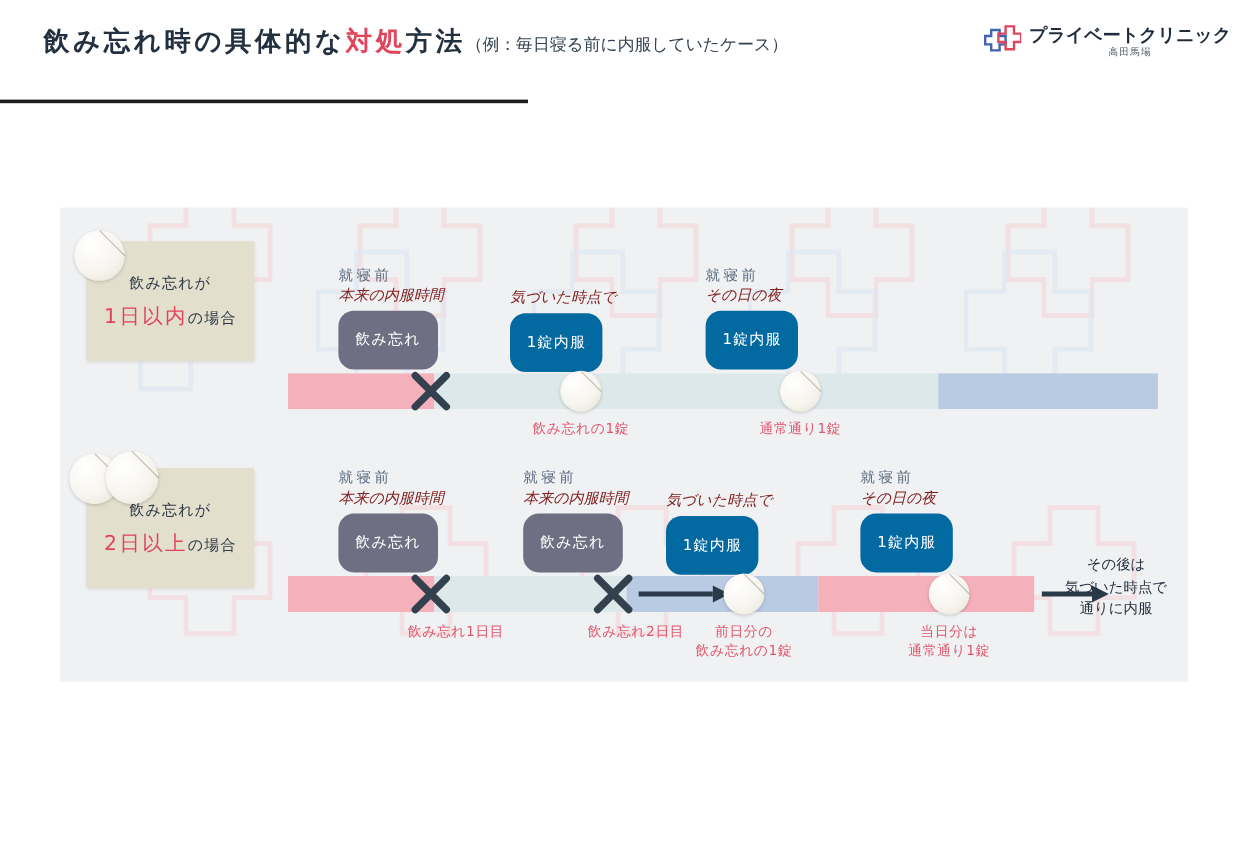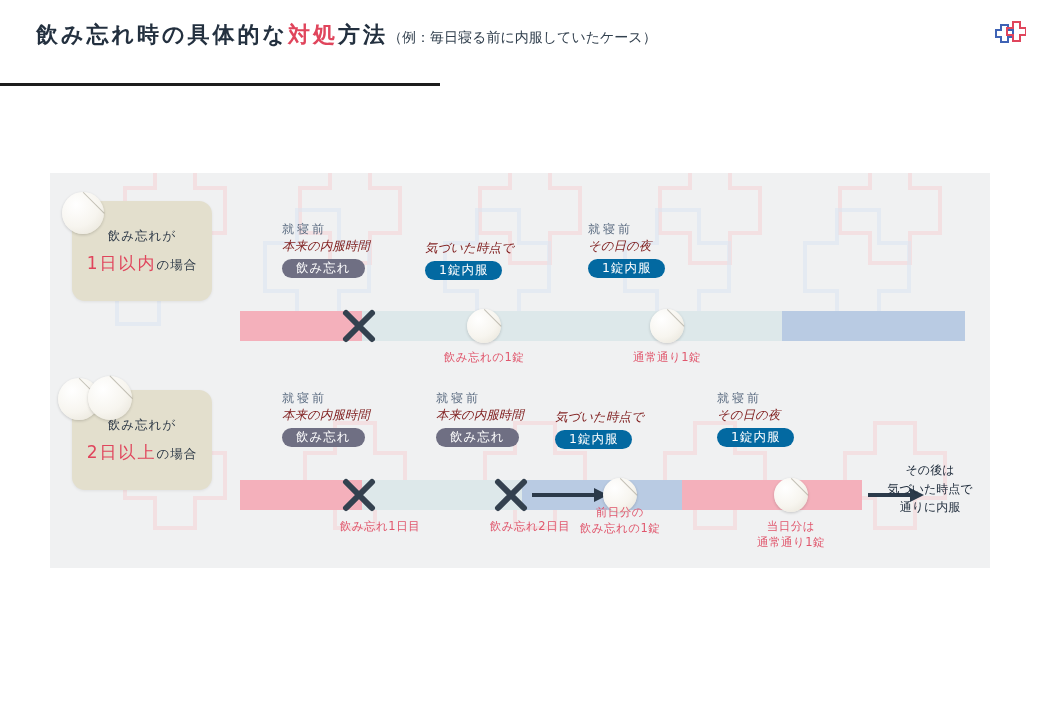--- a/index.html
+++ b/index.html
@@ -35,21 +35,21 @@
   }
   .wm{position:absolute;opacity:.55;}
   .wm svg{display:block;}
 
   .case{position:absolute;left:0;width:940px;}
   .case1{top:16px;height:170px;}
   .case2{top:195px;height:185px;}
 
   
   .label-card{
-    position:absolute;width:140px;height:100px;border-radius:13px;
+    position:absolute;width:140px;height:100px;border-radius:2px;
     background:#e3dfcd;display:flex;flex-direction:column;
     align-items:center;justify-content:center;gap:7px;
     box-shadow:0 1px 3px rgba(0,0,0,.07);
   }
   .label-card .lc-top{font-size:12.5px;color:#2c3846;letter-spacing:1px;}
   .label-card .lc-bot{font-size:12.5px;color:#2c3846;letter-spacing:1px;white-space:nowrap;}
   .label-card .lc-big{font-size:17px;color:#e0455c;font-weight:400;letter-spacing:2px;}
 
   .tablet{
     position:absolute;border-radius:50%;
@@ -60,21 +60,21 @@
     content:"";position:absolute;left:14%;top:14%;width:72%;height:72%;
     border-top:1.4px solid rgba(150,145,130,.55);
     transform:rotate(45deg);transform-origin:center;
   }
 
   
   .step{position:absolute;text-align:left;}
   .step .s1{font-size:12px;color:#5a6b80;letter-spacing:3px;line-height:1.35;white-space:nowrap;}
   .step .s2{font-size:12.5px;color:#7f1d1d;line-height:1.5;white-space:nowrap;font-style:italic;}
   .badge{
-    display:inline-block;border-radius:13px;padding:1px 14px;margin-top:3px;
+    display:inline-block;border-radius:13px;padding:16px 14px;margin-top:3px;
     font-size:12.5px;color:#fff;letter-spacing:1px;white-space:nowrap;
   }
   .badge.gray{background:#6f6f83;}
   .badge.red{background:#0369a1;}
 
   
   .bar{position:absolute;height:30px;display:flex;overflow:hidden;}
   .seg{height:100%;}
   .seg.pink{background:#f4b0bb;}
   .seg.lightblue{background:#dde8ea;}
@@ -104,20 +104,24 @@
   </div>
   <div class="title-rule"></div>
 
   <div class="logo">
     <span class="logo-mark">
       <svg width="34" height="30" viewBox="0 0 34 30">
         <path d="M4 10 h5 V5 h7 v5 h5 v7 h-5 v5 h-7 v-5 h-5 z" fill="none" stroke="#3f63b5" stroke-width="2"></path>
         <path d="M15 8 h6 V2 h7 v6 h6 v7 h-6 v6 h-7 v-6 h-6 z" fill="none" stroke="#e0455c" stroke-width="2"></path>
       </svg>
     </span>
+    <span class="logo-text">
+      <span class="logo-name">プライベートクリニック</span>
+      <span class="logo-place">高田馬場</span>
+    </span>
   </div>
 </div>
 
 <div class="panel">
 
   <div class="wm" style="left:65px;top:-35px;">
     <svg width="120" height="150" viewBox="0 0 120 150">
         <path d="M10 50 h30 V20 h40 v30 h30 v45 h-30 v30 h-40 v-30 h-30 z" fill="none" stroke="#f6d3d6" stroke-width="4"></path>
       </svg>
   </div>
@@ -293,21 +297,21 @@
           <path d="M0 9 H62" stroke="#2b3a4a" stroke-width="4"></path>
           <path d="M62 2 L76 9 L62 16 z" fill="#2b3a4a"></path>
         </svg>
     </div>
 
     <div class="tablet ontl" style="left:553px;top:110px;width:34px;height:34px;"></div>
     <div class="tablet ontl" style="left:724px;top:110px;width:34px;height:34px;"></div>
 
     <div class="cap" style="left:250px;top:150px;width:160px;">飲み忘れ1日目</div>
     <div class="cap" style="left:400px;top:150px;width:160px;">飲み忘れ2日目</div>
-    <div class="cap" style="left:490px;top:136px;width:160px;">
+    <div class="cap" style="left:490px;top:150px;width:160px;">
       <span>前日分の</span><br>
       <span>飲み忘れの1錠</span>
     </div>
     <div class="cap" style="left:661px;top:150px;width:160px;">
       <span>当日分は</span><br>
       <span>通常通り1錠</span>
     </div>
 
     <div class="arrow" style="left:818px;top:118px;">
       <svg width="58" height="18" viewBox="0 0 58 18">

